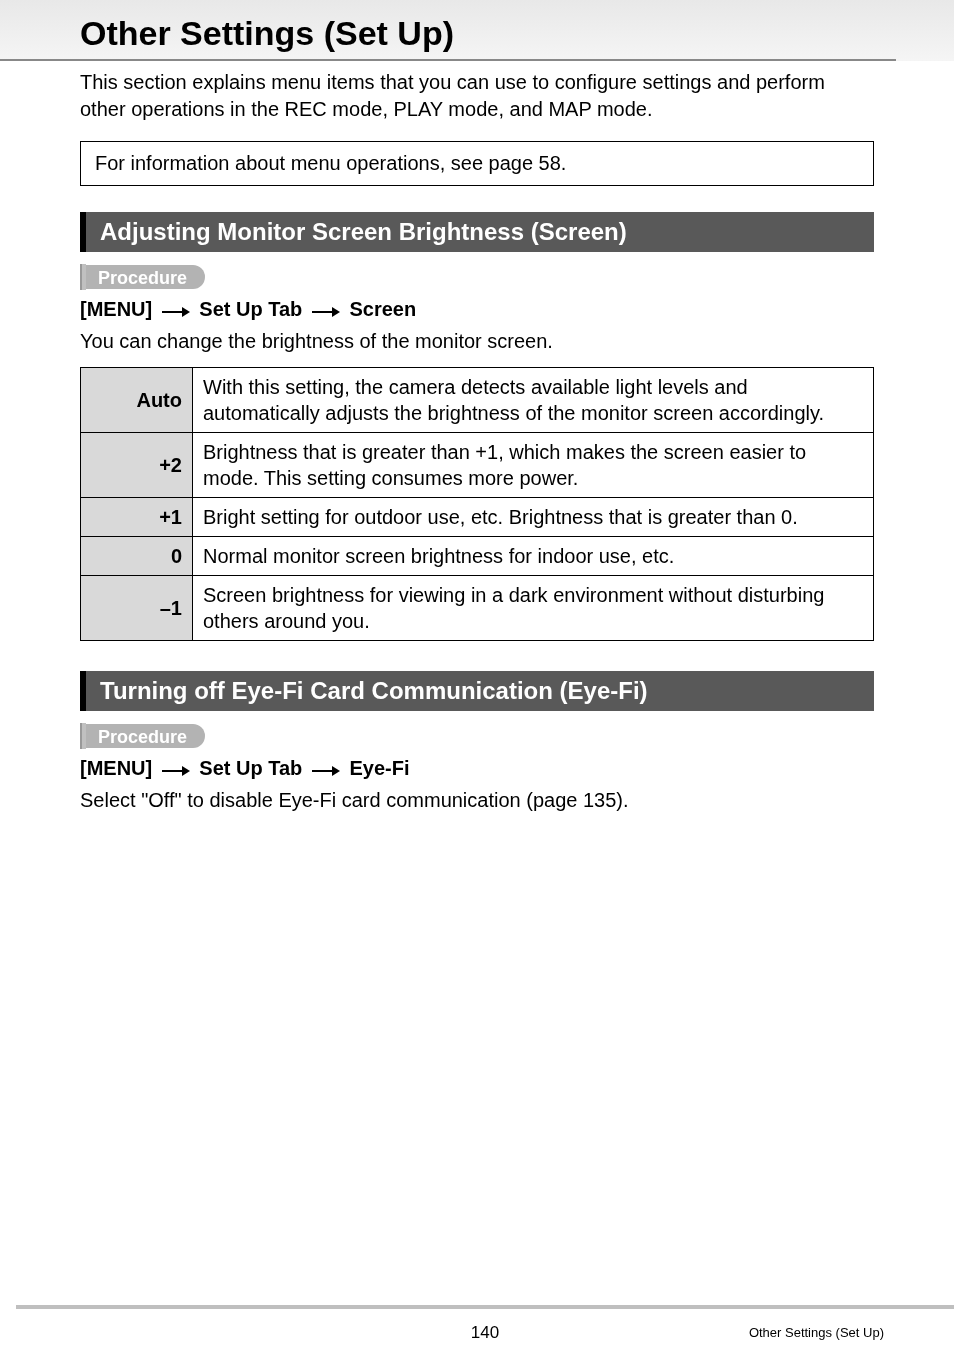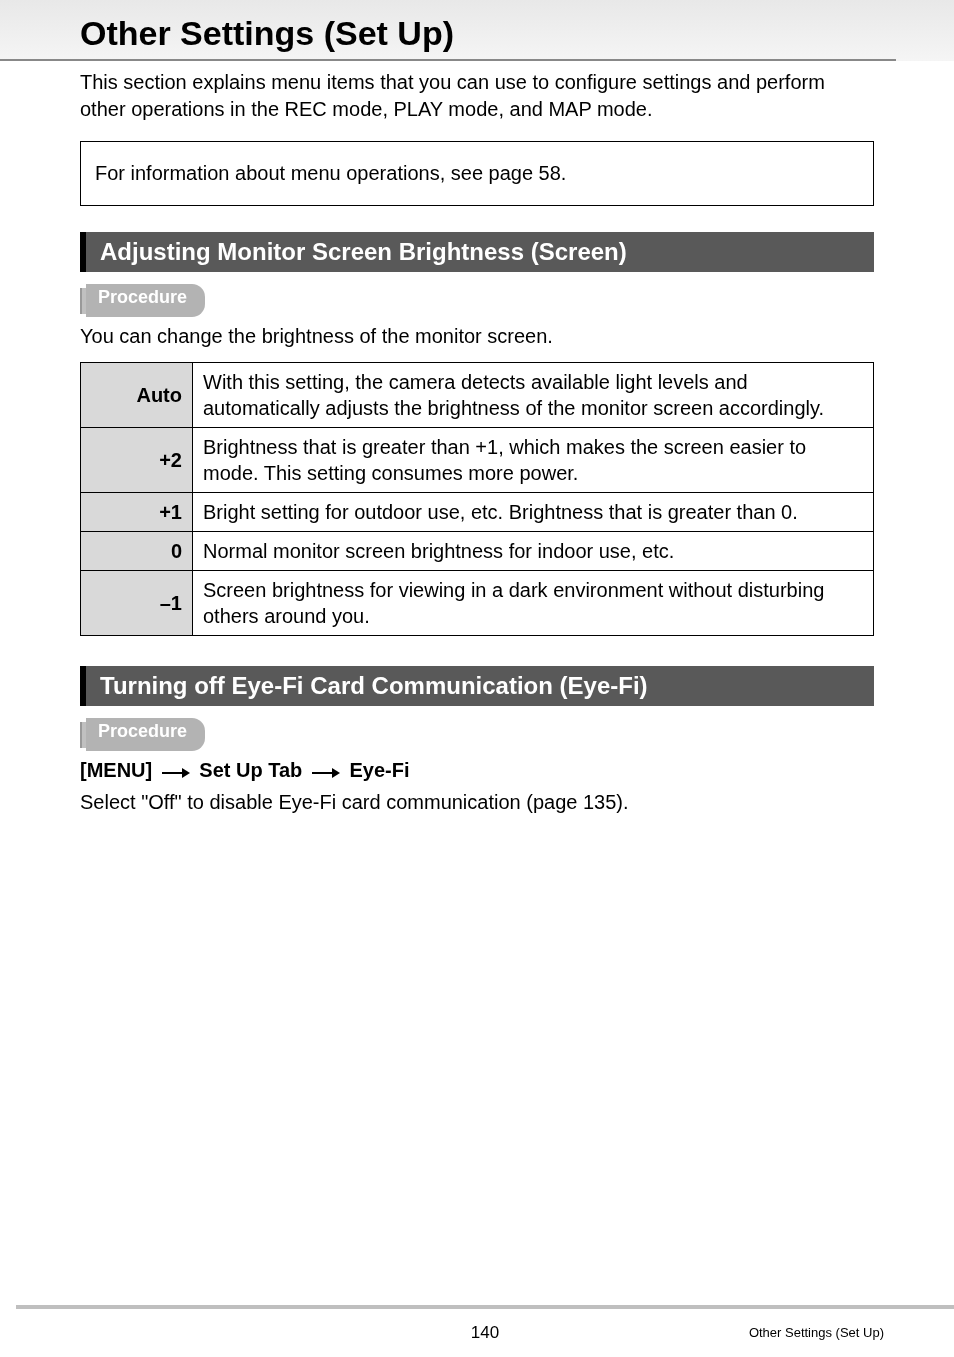--- a/index.html
+++ b/index.html
@@ -30,21 +30,21 @@
       padding: 0 80px;
     }
     .intro-text {
       font-size: 20px;
       line-height: 1.35;
       margin-top: 8px;
       margin-bottom: 18px;
     }
     .info-box {
       border: 1.5px solid #000;
-      padding: 20px 14px;
+      padding: 10px 14px;
       font-size: 20px;
       margin-bottom: 26px;
     }
     .section-heading {
       background: #595959;
       color: #fff;
       font-size: 24px;
       font-weight: bold;
       padding: 6px 14px;
       border-left: 6px solid #000;
@@ -60,21 +60,21 @@
       height: 26px;
       background: #c0c0c0;
       border-left: 2px solid #999;
       display: inline-block;
     }
     .procedure-pill {
       background: #b3b3b3;
       color: #fff;
       font-size: 18px;
       font-weight: bold;
-      padding: 3px 18px 9px 12px;
+      padding: 3px 18px 0 12px;
       border-radius: 0 13px 13px 0;
       display: inline-block;
     }
     .procedure-path {
       font-size: 20px;
       font-weight: bold;
       margin-bottom: 8px;
     }
     .procedure-path .arrow {
       display: inline-block;
@@ -141,20 +141,37 @@
 
   <div class="info-box">For information about menu operations, see page 58.</div>
 
   <div class="section-heading">Adjusting Monitor Screen Brightness (Screen)</div>
 
   <div class="procedure-label">
     <span class="procedure-marker"></span>
     <span class="procedure-pill">Procedure</span>
   </div>
 
+  <div class="procedure-path">
+    <span>[MENU]</span>
+    <span class="arrow">
+      <svg class="arrow-svg" width="28" height="12" viewBox="0 0 28 12">
+          <line x1="0" y1="6" x2="22" y2="6" stroke="#000" stroke-width="2"></line>
+          <polygon points="20,1 28,6 20,11" fill="#000"></polygon>
+        </svg>
+    </span>
+    <span>Set Up Tab</span>
+    <span class="arrow">
+      <svg class="arrow-svg" width="28" height="12" viewBox="0 0 28 12">
+          <line x1="0" y1="6" x2="22" y2="6" stroke="#000" stroke-width="2"></line>
+          <polygon points="20,1 28,6 20,11" fill="#000"></polygon>
+        </svg>
+    </span>
+    <span>Screen</span>
+  </div>
 
   <p class="body-text">You can change the brightness of the monitor screen.</p>
 
   <table class="settings-table">
     <tbody>
         <tr>
       <td class="key">Auto</td>
       <td>With this setting, the camera detects available light levels and automatically adjusts the brightness of the monitor screen accordingly.</td>
     </tr>
     <tr>

